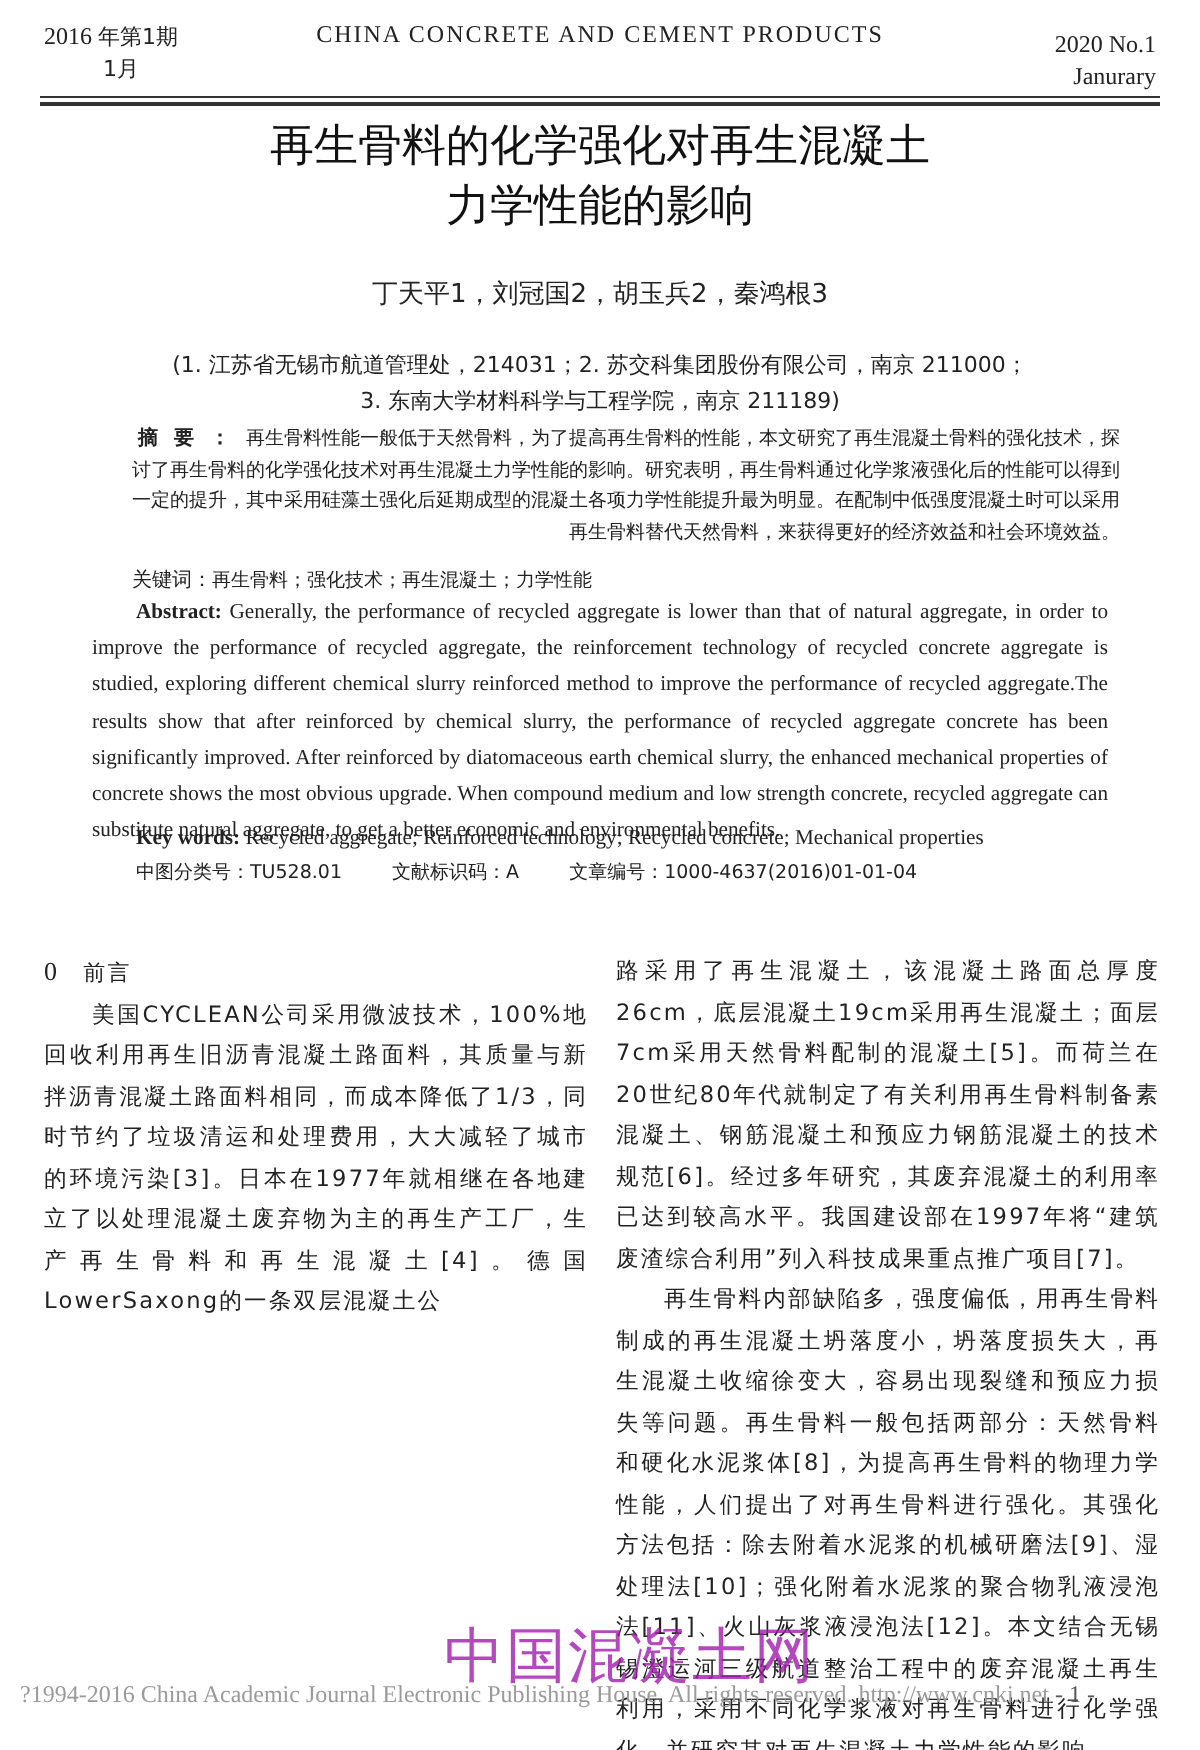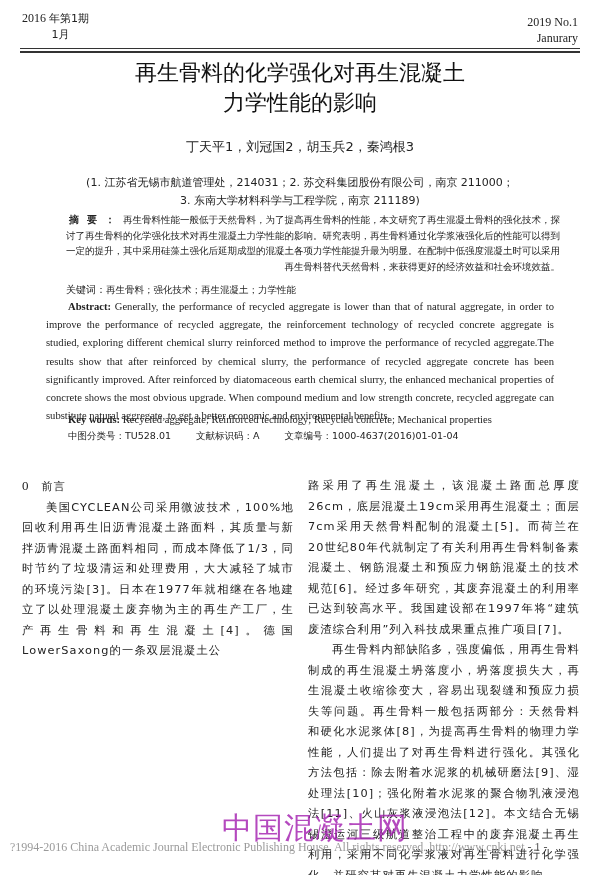--- a/index.html
+++ b/index.html
@@ -39,23 +39,24 @@
 </style>
 </head>
 <body>
 
 <div class="hdr">
   <div class="hdr-left">
     <div><span>2016</span> <span class="sup">年第1期</span></div>
     <div style="padding-left:10px" class="sup">1月</div>
   </div>
   <div class="hdr-center">
+    <div class="en">CHINA CONCRETE AND CEMENT PRODUCTS</div>
   </div>
   <div class="hdr-right">
-    <div>2019  No.1</div>
+    <div>2020  No.1</div>
     <div>Janurary</div>
   </div>
 </div>
 <div class="rule1"></div>
 <div class="rule2"></div>
 
 <div class="title">
   <div>再生骨料的化学强化对再生混凝土</div>
   <div>力学性能的影响</div>
 </div>

